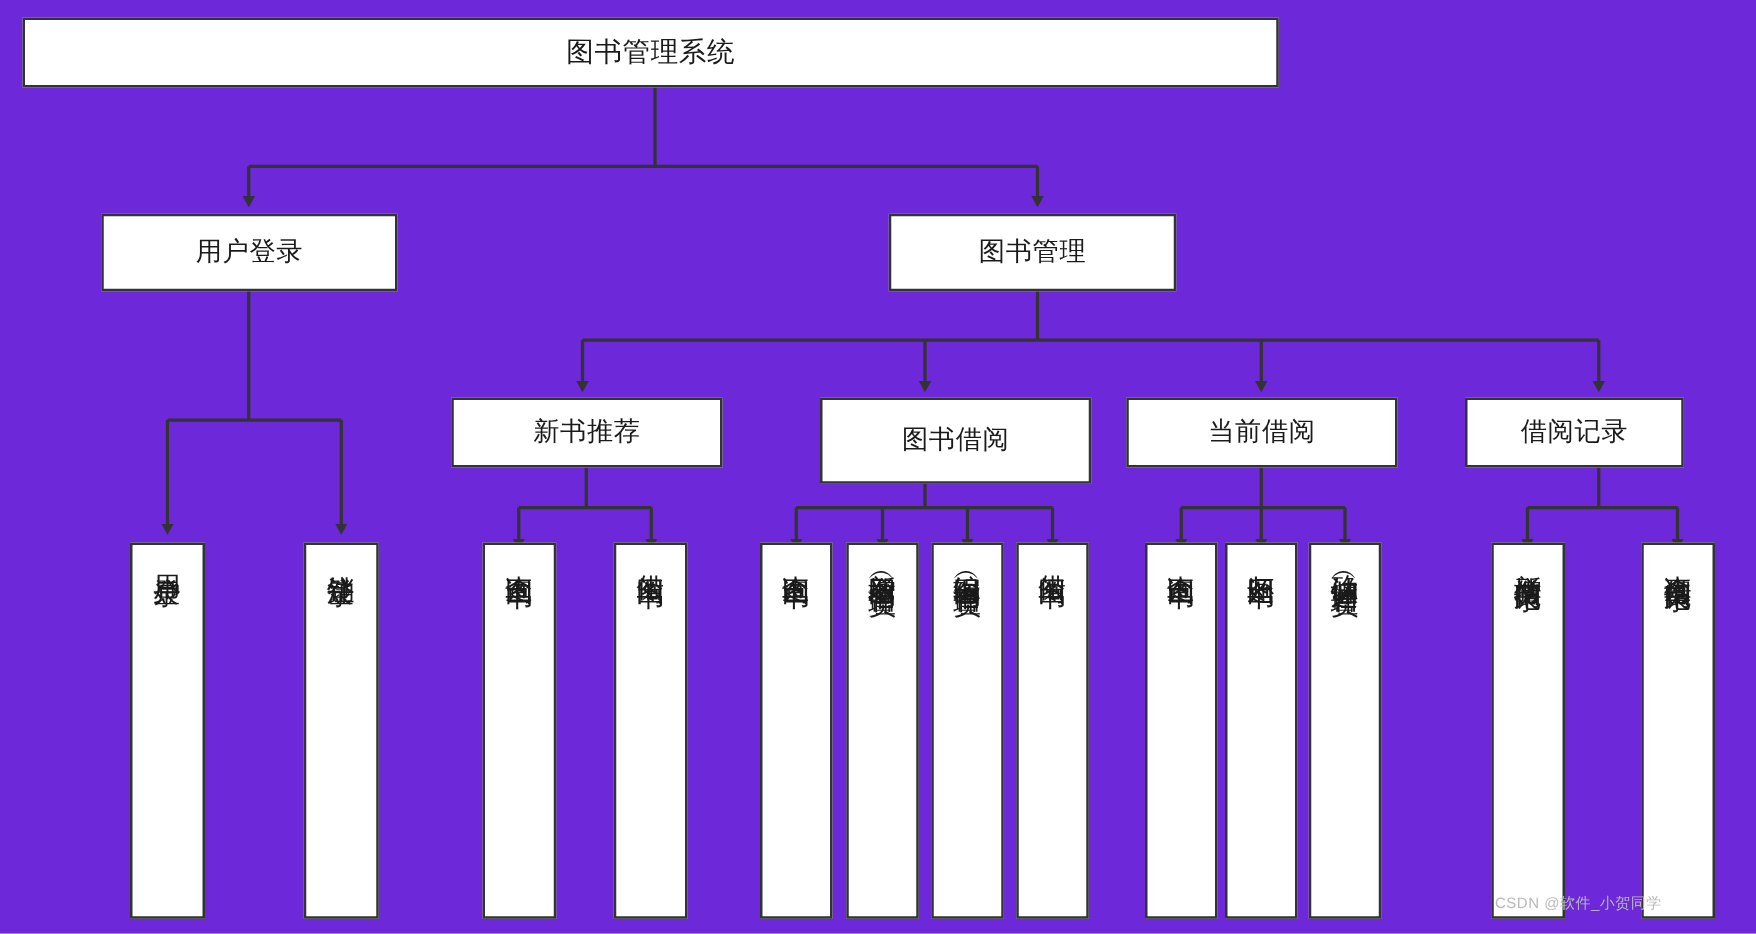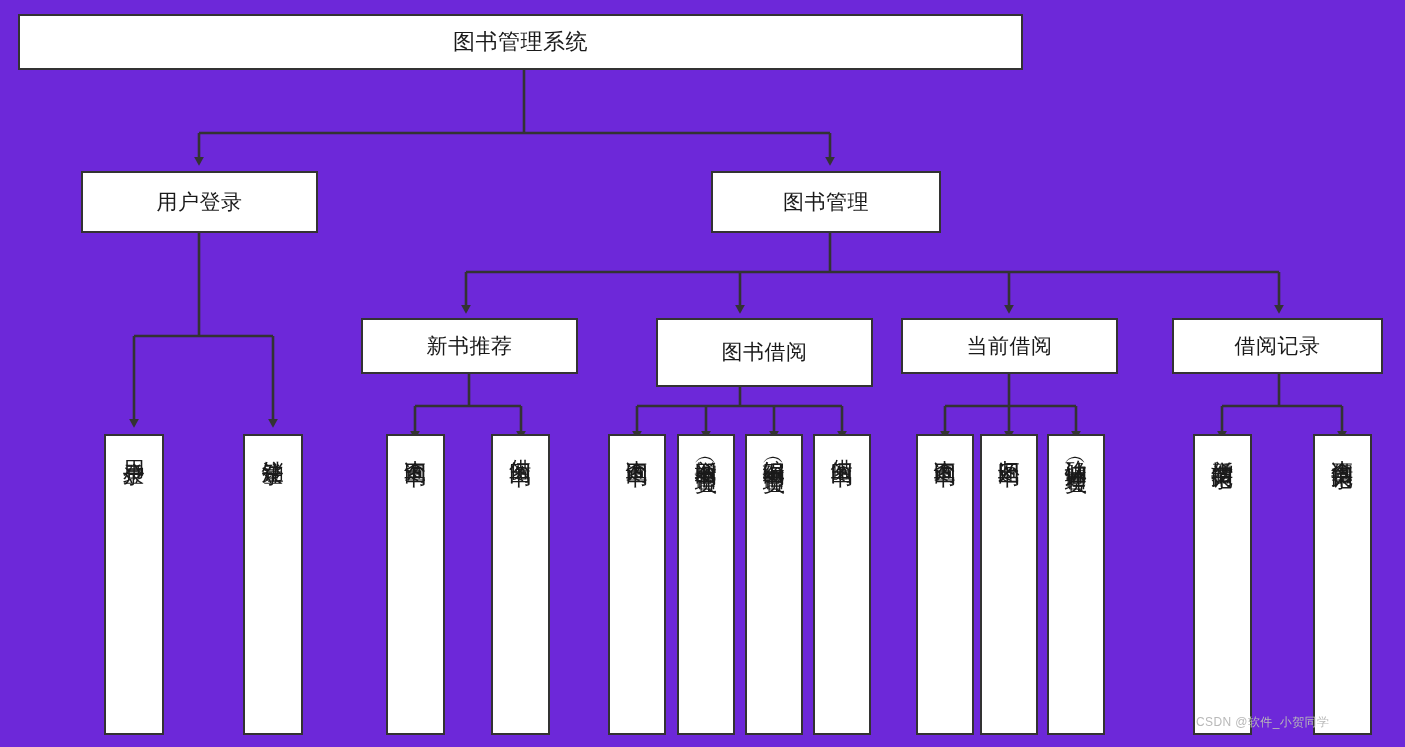--- a/index.html
+++ b/index.html
@@ -134,21 +134,21 @@
 
   <div class="node" style="left:361px; top:318px; width:217px; height:56px;">
     <span class="label">新书推荐</span>
   </div>
   <div class="node" style="left:656px; top:318px; width:217px; height:69px;">
     <span class="label">图书借阅</span>
   </div>
   <div class="node" style="left:901px; top:318px; width:217px; height:56px;text-align:center;">
     <span class="label">当前借阅</span>
   </div>
-  <div class="node" style="left:1172px; top:318px; width:211px; height:56px;">
+  <div class="node" style="left:1172px; top:318px; width:175px; height:56px;">
     <span class="label">借阅记录</span>
   </div>
 
   <div class="node leaf" style="left:104px; top:434px; width:60px; height:301px;">
     <span class="label">用户登录</span>
   </div>
   <div class="node leaf" style="left:243px; top:434px; width:60px; height:301px;">
     <span class="label">注销登录</span>
   </div>
 

